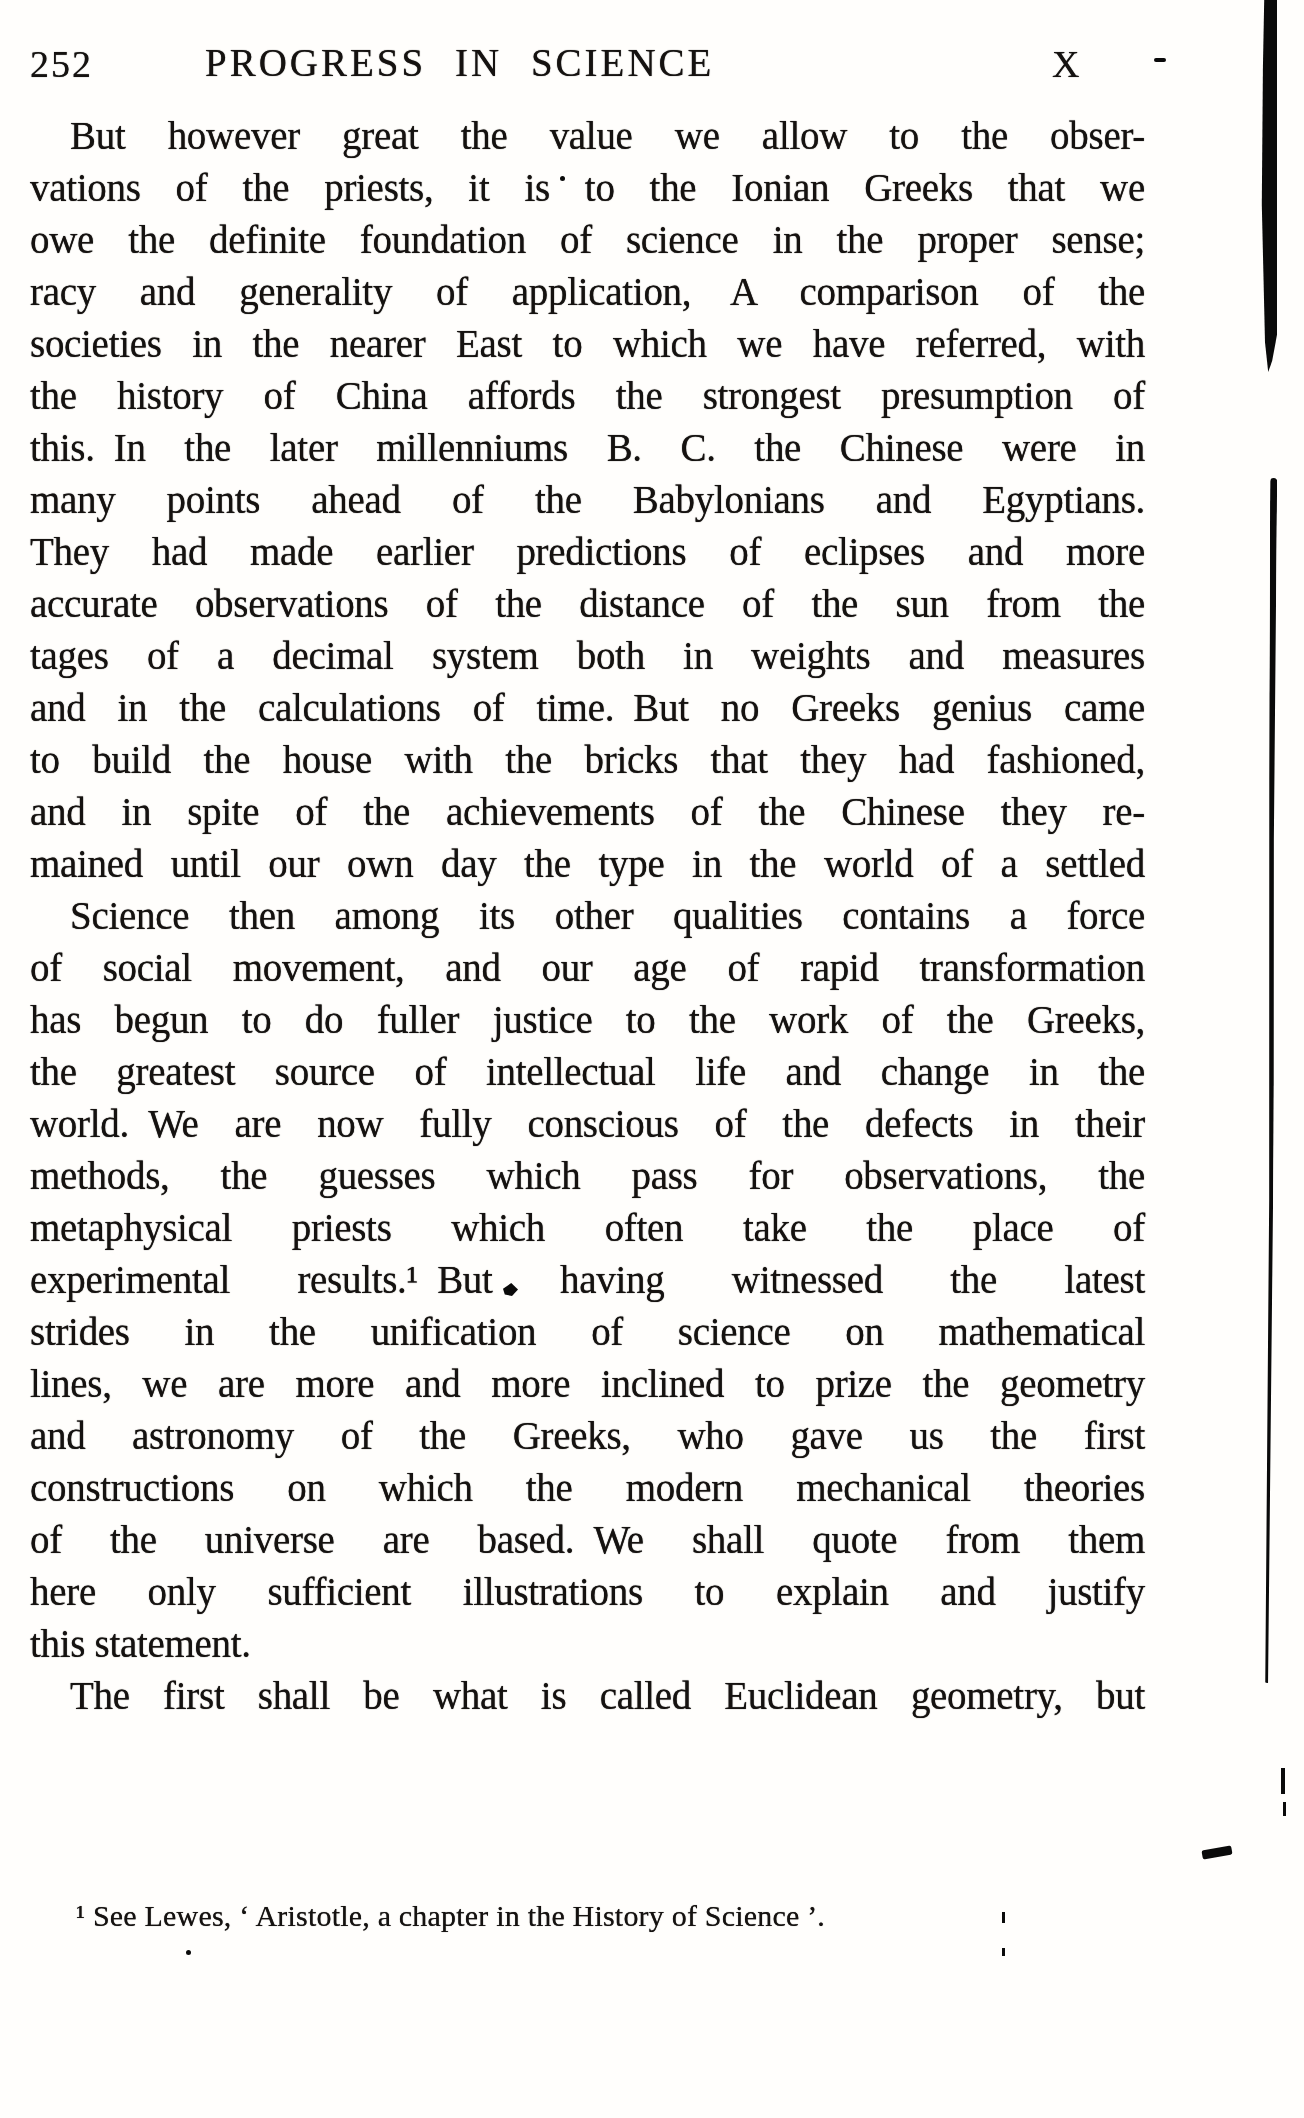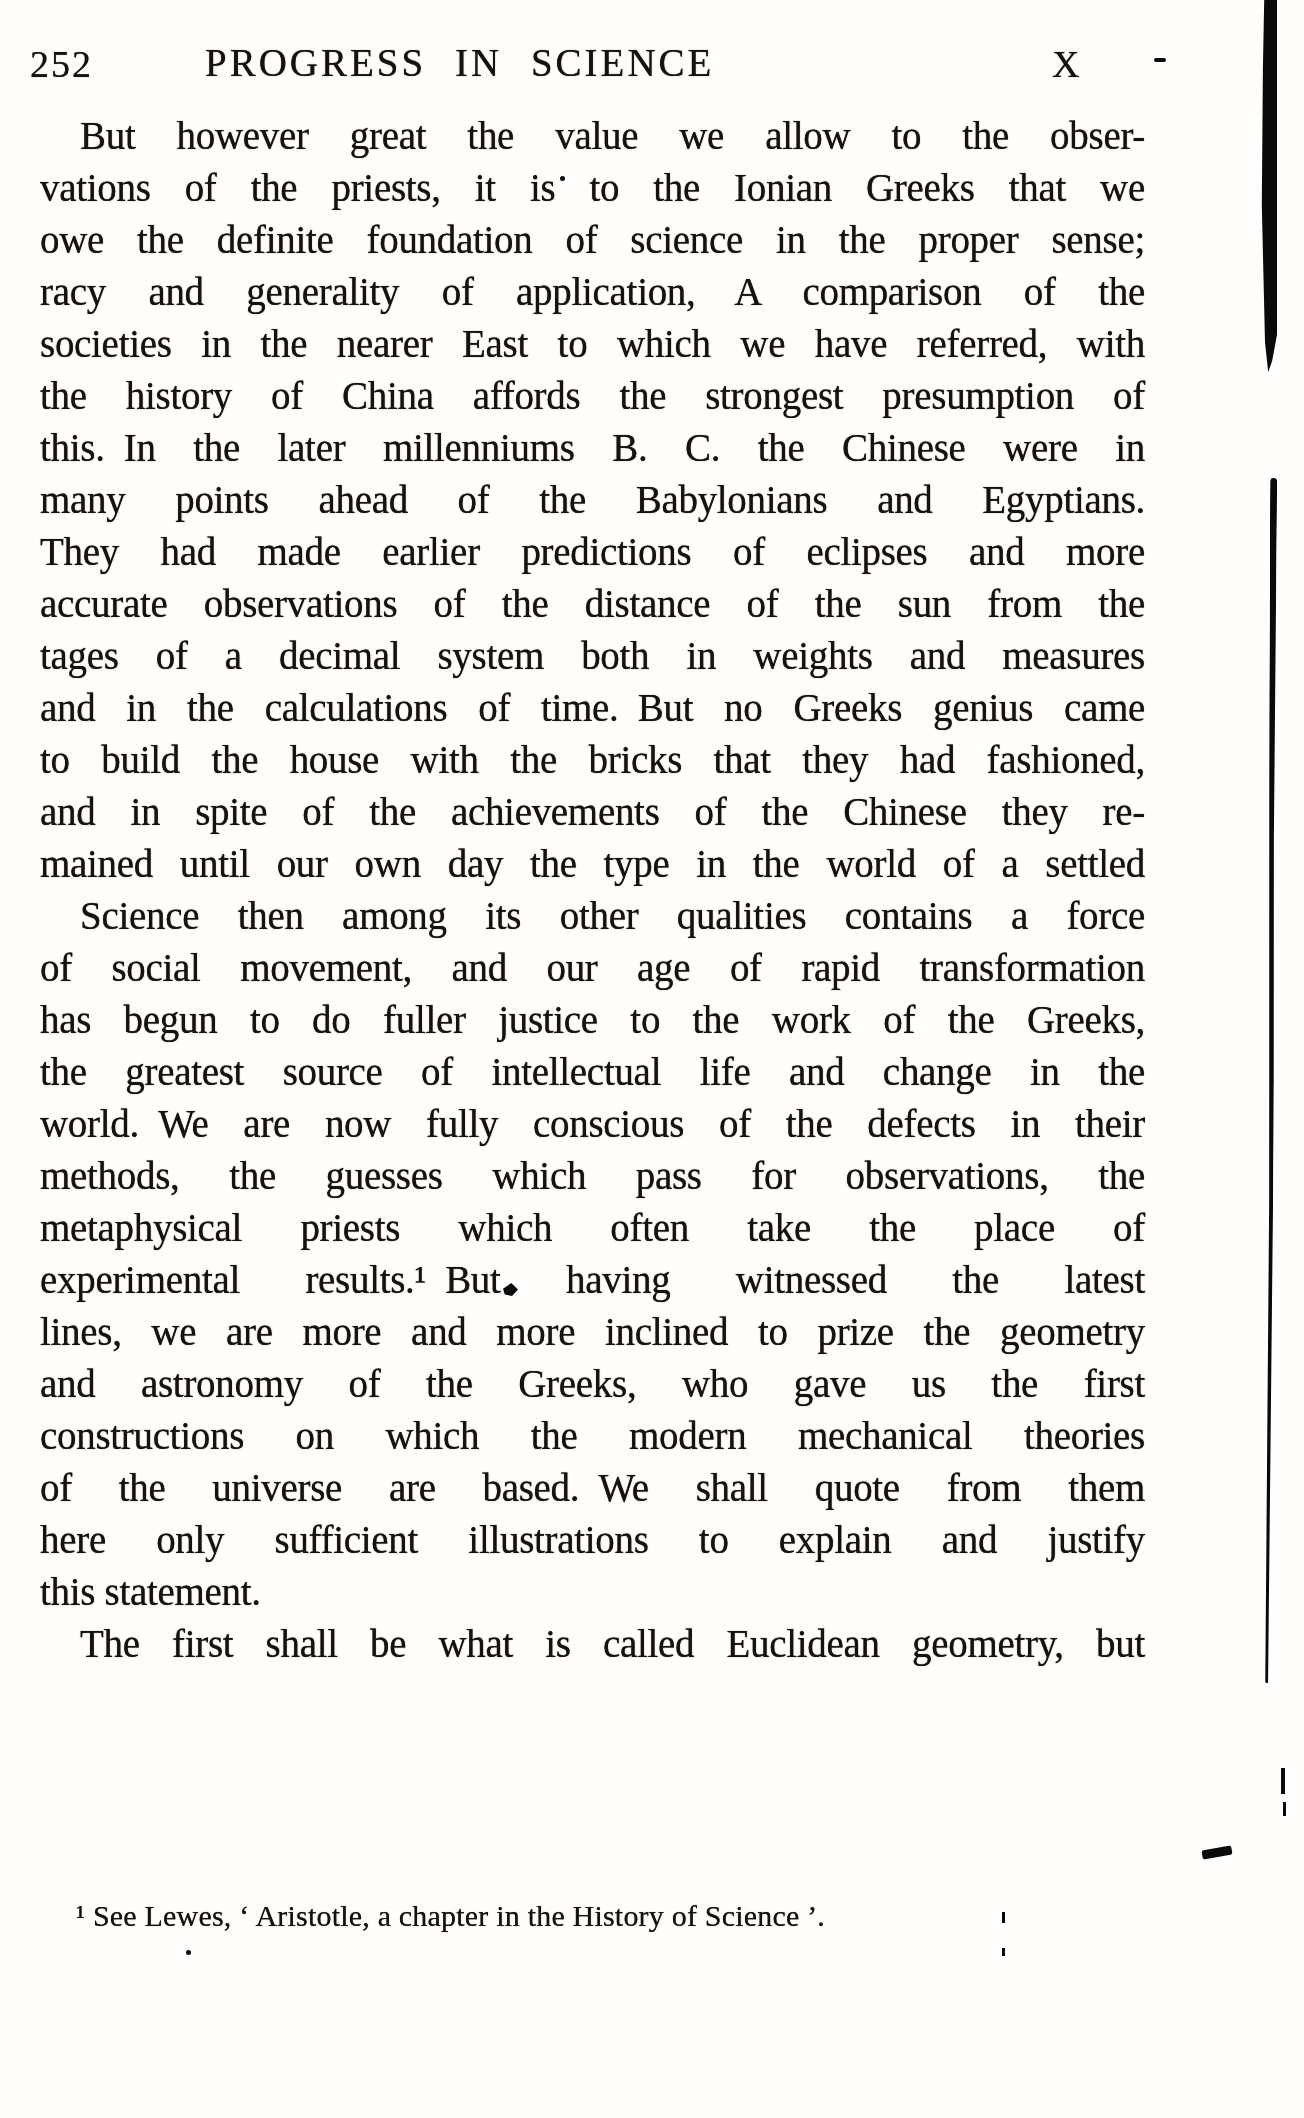--- a/index.html
+++ b/index.html
@@ -33,21 +33,20 @@
   
   .body-text {
     position:absolute; left:30px; top:110px; width:1115px;
   }
   .line {
     font-size:39px; line-height:52px;
     letter-spacing:-0.3px;
     text-align:justify; text-align-last:justify;
     text-shadow:0 0 0.9px rgba(12,10,8,.9);
     white-space:normal;
-    margin-left:10px;
   }
   .line.indent { text-indent:40px; }
   .line.end { text-align-last:left; }
   
   .footnote {
     position:absolute; left:76px; top:1896px; width:1000px;
     font-size:30px; line-height:40px; letter-spacing:0.2px;
     text-shadow:0 0 0.7px rgba(12,10,8,.85);
   }
   
@@ -102,20 +101,21 @@
     <div class="line">mained until our own day the type in the world of a settled</div>
 
     <div class="line indent">Science then among its other qualities contains a force</div>
     <div class="line">of social movement, and our age of rapid transformation</div>
     <div class="line">has begun to do fuller justice to the work of the Greeks,</div>
     <div class="line">the greatest source of intellectual life and change in the</div>
     <div class="line">world. We are now fully conscious of the defects in their</div>
     <div class="line">methods, the guesses which pass for observations, the</div>
     <div class="line">metaphysical priests which often take the place of</div>
     <div class="line">experimental results.¹ But having witnessed the latest</div>
+    <div class="line">strides in the unification of science on mathematical</div>
     <div class="line">lines, we are more and more inclined to prize the geometry</div>
     <div class="line">and astronomy of the Greeks, who gave us the first</div>
     <div class="line">constructions on which the modern mechanical theories</div>
     <div class="line">of the universe are based. We shall quote from them</div>
     <div class="line">here only sufficient illustrations to explain and justify</div>
     <div class="line end">this statement.</div>
 
     <div class="line indent">The first shall be what is called Euclidean geometry, but</div>
   </div>
 

